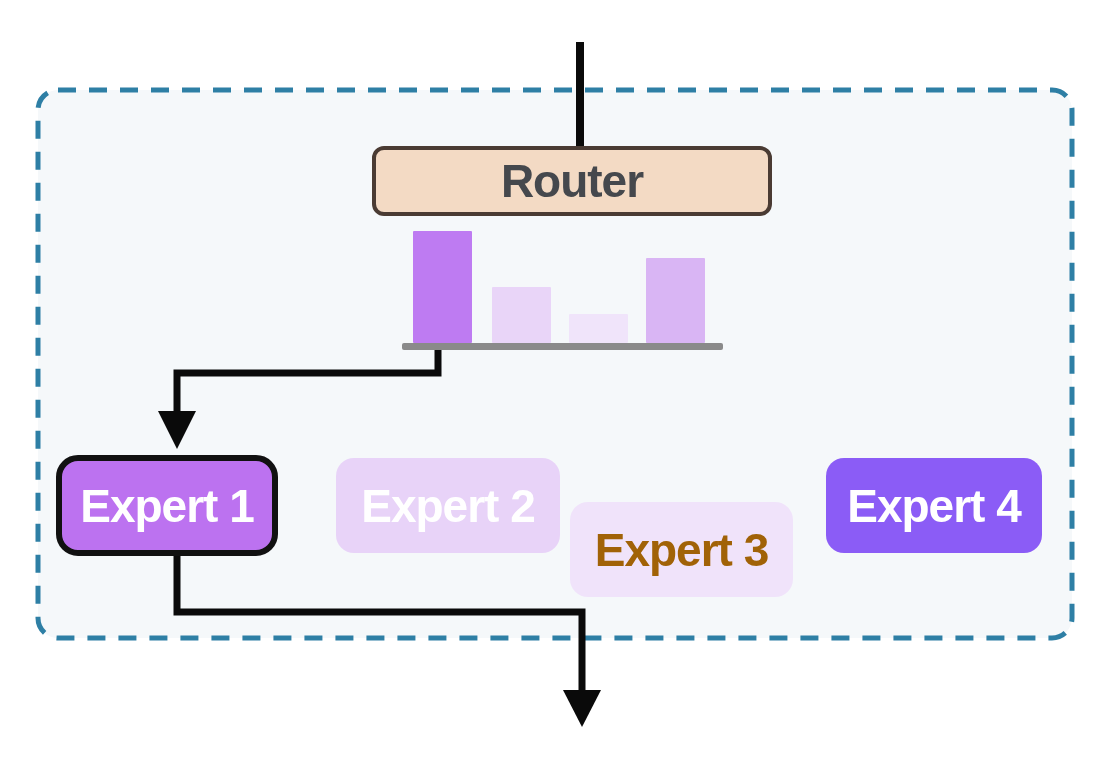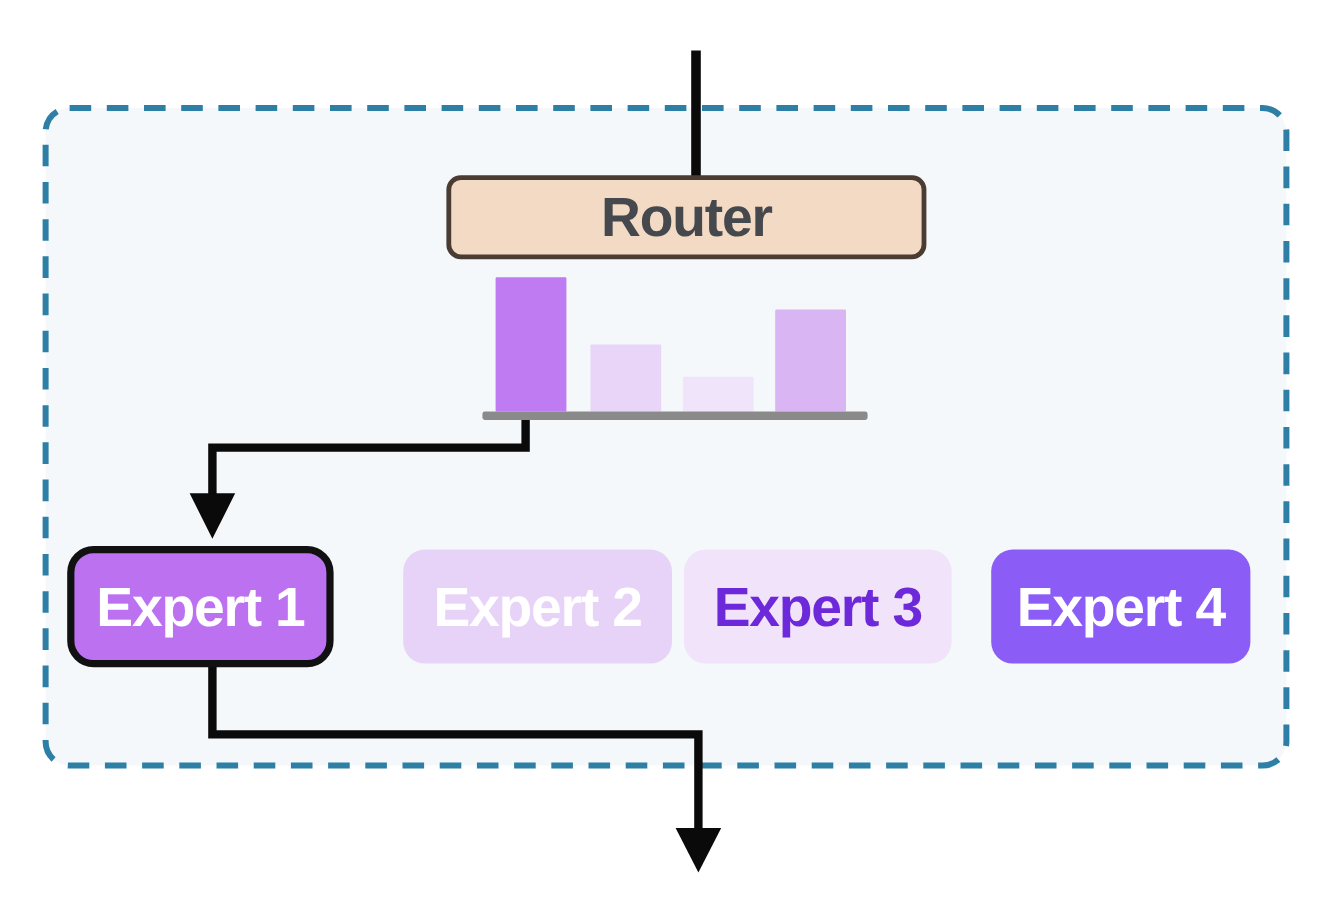--- a/index.html
+++ b/index.html
@@ -67,20 +67,20 @@
       </div>
     <div class="baseline" style="background: rgb(138, 138, 138);"></div>
   </div>
 
   <div class="expert selected e1" style="background: rgb(188, 114, 240); border-color: rgb(17, 17, 17); color: rgb(255, 255, 255);">
     <span>Expert 1</span>
   </div>
   <div class="expert e2" style="background: rgb(232, 211, 248); color: rgb(255, 255, 255); margin-left: 33px;">
     <span>Expert 2</span>
   </div>
-  <div class="expert e3" style="background: rgb(240, 227, 250); color: #6d28d9;">
+  <div class="expert e3" style="background: rgb(240, 227, 250); color: #a16207; margin-top: 44px;">
     <span>Expert 3</span>
   </div>
   <div class="expert e4" style="background: #8b5cf6; color: rgb(255, 255, 255);">
     <span>Expert 4</span>
   </div>
 
 </div>
 
 </body></html>

